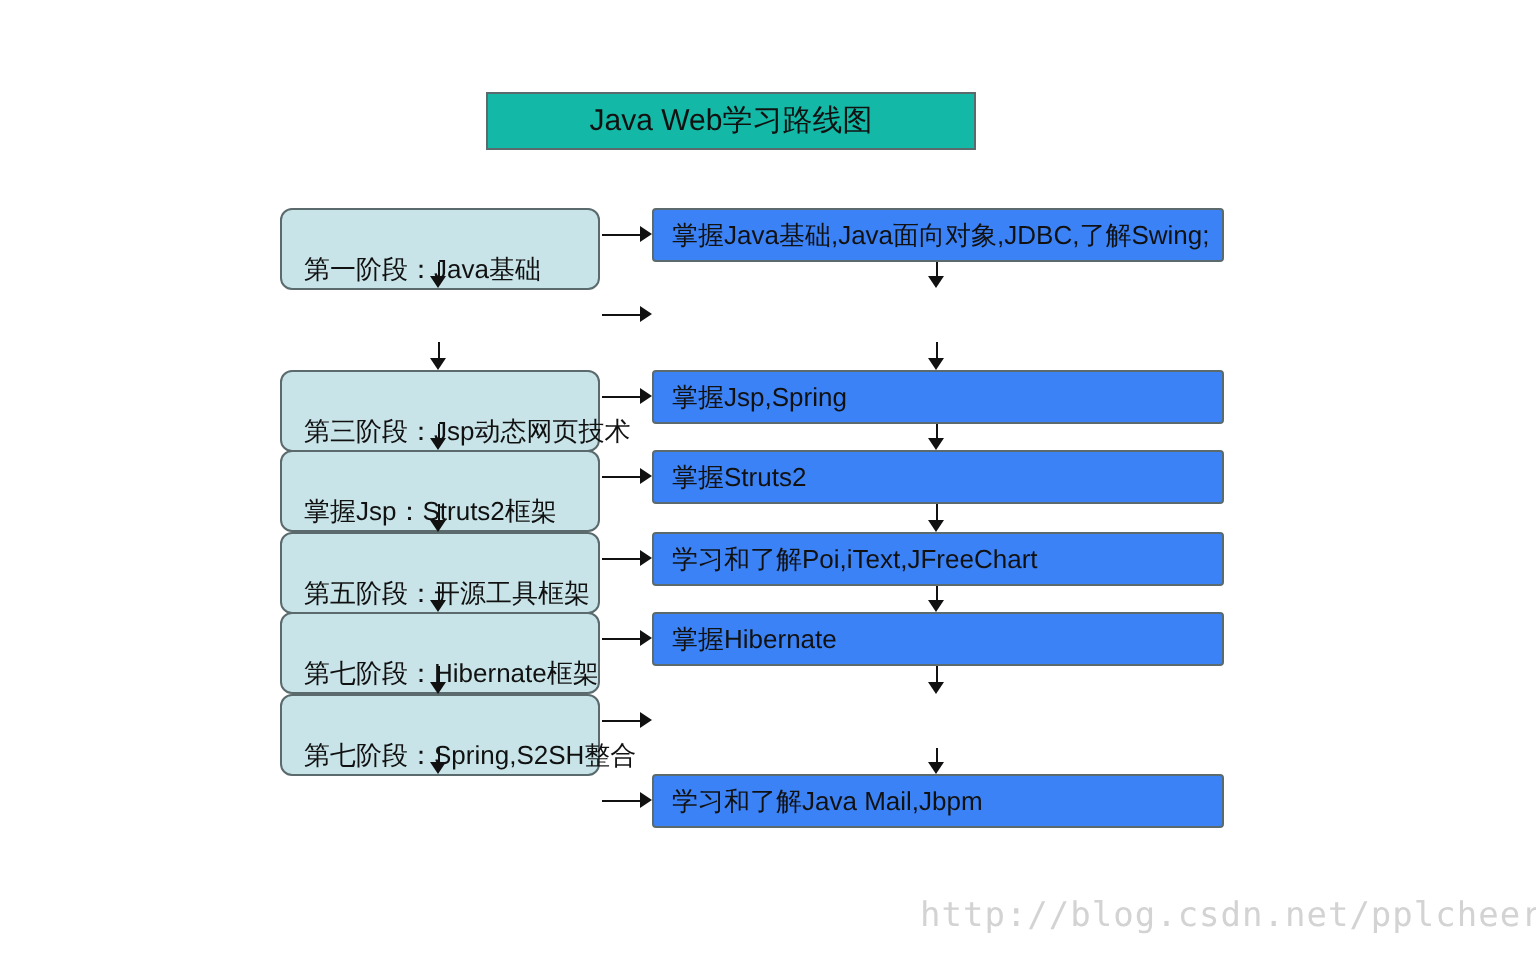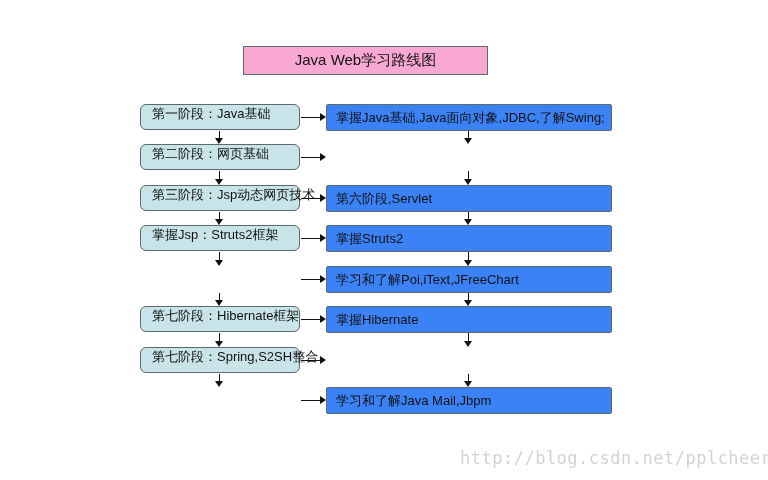--- a/index.html
+++ b/index.html
@@ -4,29 +4,29 @@
 <style>
   html,body{margin:0;padding:0;}
   body{
     width:768px;height:480px;position:relative;background:#ffffff;
     font-family:"Liberation Sans",sans-serif;overflow:hidden;
   }
   .canvas{position:absolute;inset:0;width:768px;height:480px;}
 
   .titlebox{
     position:absolute;left:243px;top:46px;width:245px;height:29px;
-    background:#f9a8d4;border:1px solid #5a6a6d;
+    background:#14b8a6;border:1px solid #5a6a6d;
     display:flex;align-items:center;justify-content:center;
     font-size:15px;color:#111;box-sizing:border-box;
   }
 
   .lbox{
-    position:absolute;left:140px;width:160px;height:26px;
+    position:absolute;left:140px;width:160px;height:41px;
     background:#c8e4e8;border:1.5px solid #5a6a6d;border-radius:6px;
-    display:flex;align-items:flex-start;
+    display:flex;align-items:flex-end;
     font-size:13px;color:#111;box-sizing:border-box;
     padding-left:11px;white-space:nowrap;
   }
   .rbox{
     position:absolute;left:326px;width:286px;height:27px;
     background:#3b82f6;border:1px solid #5a6a6d;border-radius:2px;
     display:flex;align-items:center;
     font-size:13px;color:#111;box-sizing:border-box;
     padding-left:9px;white-space:nowrap;
   }
@@ -68,50 +68,50 @@
     <span>第一阶段：Java基础</span>
   </div>
   <div class="hconn" style="top:113px">
     <div class="line"></div>
     <div class="head"></div>
   </div>
   <div class="rbox" style="top:104px">
     <span>掌握Java基础,Java面向对象,JDBC,了解Swing;</span>
   </div>
 
-  <div class="lbox" style="top:144px">
-    <span>第二阶段：网页基础</span>
-  </div>
   <div class="hconn" style="top:153px">
     <div class="line"></div>
     <div class="head"></div>
   </div>
 
   <div class="lbox" style="top:185px">
     <span>第三阶段：Jsp动态网页技术</span>
   </div>
   <div class="hconn" style="top:194px">
     <div class="line"></div>
     <div class="head"></div>
   </div>
   <div class="rbox" style="top:185px">
-    <span>第六阶段,Servlet</span>
+    <span>掌握Jsp,Spring</span>
   </div>
 
   <div class="lbox" style="top:225px">
     <span>掌握Jsp：Struts2框架</span>
   </div>
   <div class="hconn" style="top:234px">
     <div class="line"></div>
     <div class="head"></div>
   </div>
   <div class="rbox" style="top:225px">
     <span>掌握Struts2</span>
   </div>
 
+  <div class="lbox" style="top:266px">
+    <span>第五阶段：开源工具框架</span>
+  </div>
   <div class="hconn" style="top:275px">
     <div class="line"></div>
     <div class="head"></div>
   </div>
   <div class="rbox" style="top:266px">
     <span>学习和了解Poi,iText,JFreeChart</span>
   </div>
 
   <div class="lbox" style="top:306px">
     <span>第七阶段：Hibernate框架</span>

